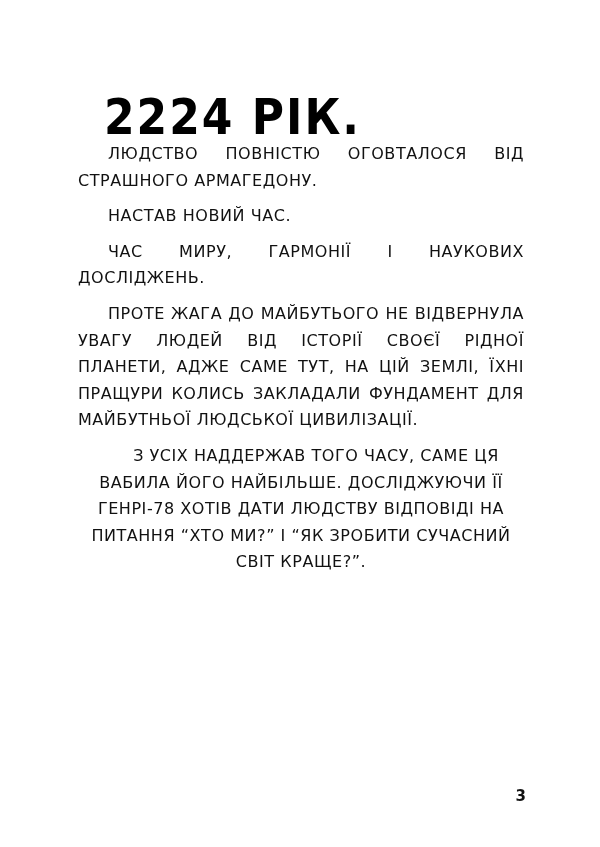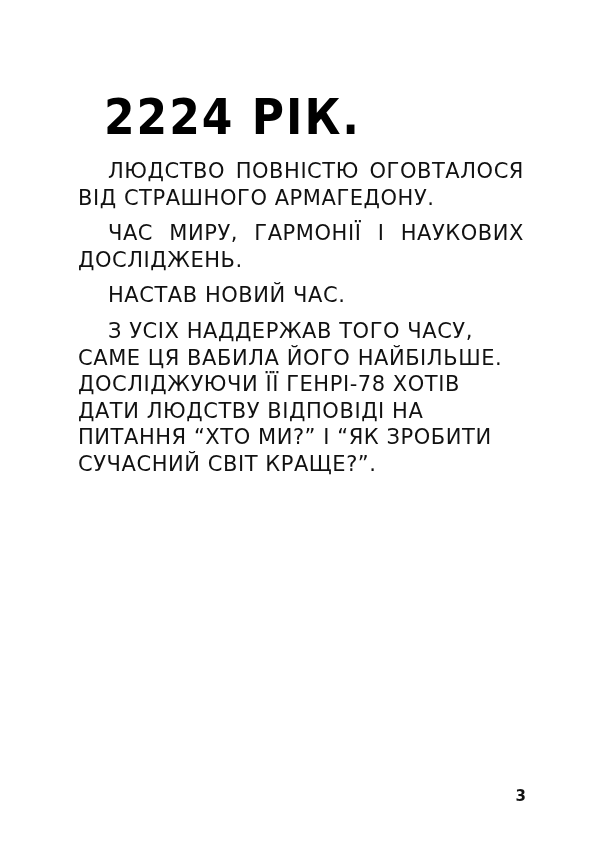--- a/index.html
+++ b/index.html
@@ -30,59 +30,60 @@
     letter-spacing: 2px;
     line-height: 1.05;
     text-transform: uppercase;
     color: #000000;
     transform: scaleY(1.12);
     transform-origin: left top;
   }
   .body-text {
     position: absolute;
     left: 78px;
-    top: 158px;
+    top: 141px;
     width: 446px;
     font-family: "DejaVu Sans", sans-serif;
-    font-size: 21px;
+    font-size: 16px;
     line-height: 26.6px;
     letter-spacing: 0.55px;
     text-transform: uppercase;
     text-align: justify;
     color: #111111;
   }
   .body-text p {
     margin: 0 0 0.0px 0;
     text-indent: 30px;
   }
   .body-text p + p {
     margin-top: 9px;
   }
   .body-text p:last-child {
-    text-align: left;
+    text-align: center;
   }
   .page-number {
     position: absolute;
     right: 74px;
     bottom: 42px;
     font-family: "DejaVu Sans", sans-serif;
     font-size: 15px;
     font-weight: bold;
     color: #111111;
   }
 </style>
 </head>
 <body>
 
 <div class="page">
 
   <h1 class="chapter-title">2224 рік.</h1>
 
   <div class="body-text">
     <p>Людство повністю оговталося від страшного армагедону.</p>
+    <p>Настав новий час.</p>
     <p>Час миру, гармонії і наукових досліджень.</p>
-    <p>Настав новий час.</p>
+    <p>Проте жага до майбутього не відвернула увагу людей від історії своєї рідної планети, адже саме тут, на цій землі, їхні пращури колись закладали фундамент для майбутньої людської цивилізації.</p>
     <p>З усіх наддержав того часу, саме ця вабила його найбільше. Досліджуючи її Генрі-78 хотів дати людству відповіді на питання “хто ми?” і “як зробити сучасний світ краще?”.</p>
   </div>
 
   <div class="page-number">3</div>
 
 </div>
 
 </body></html>

